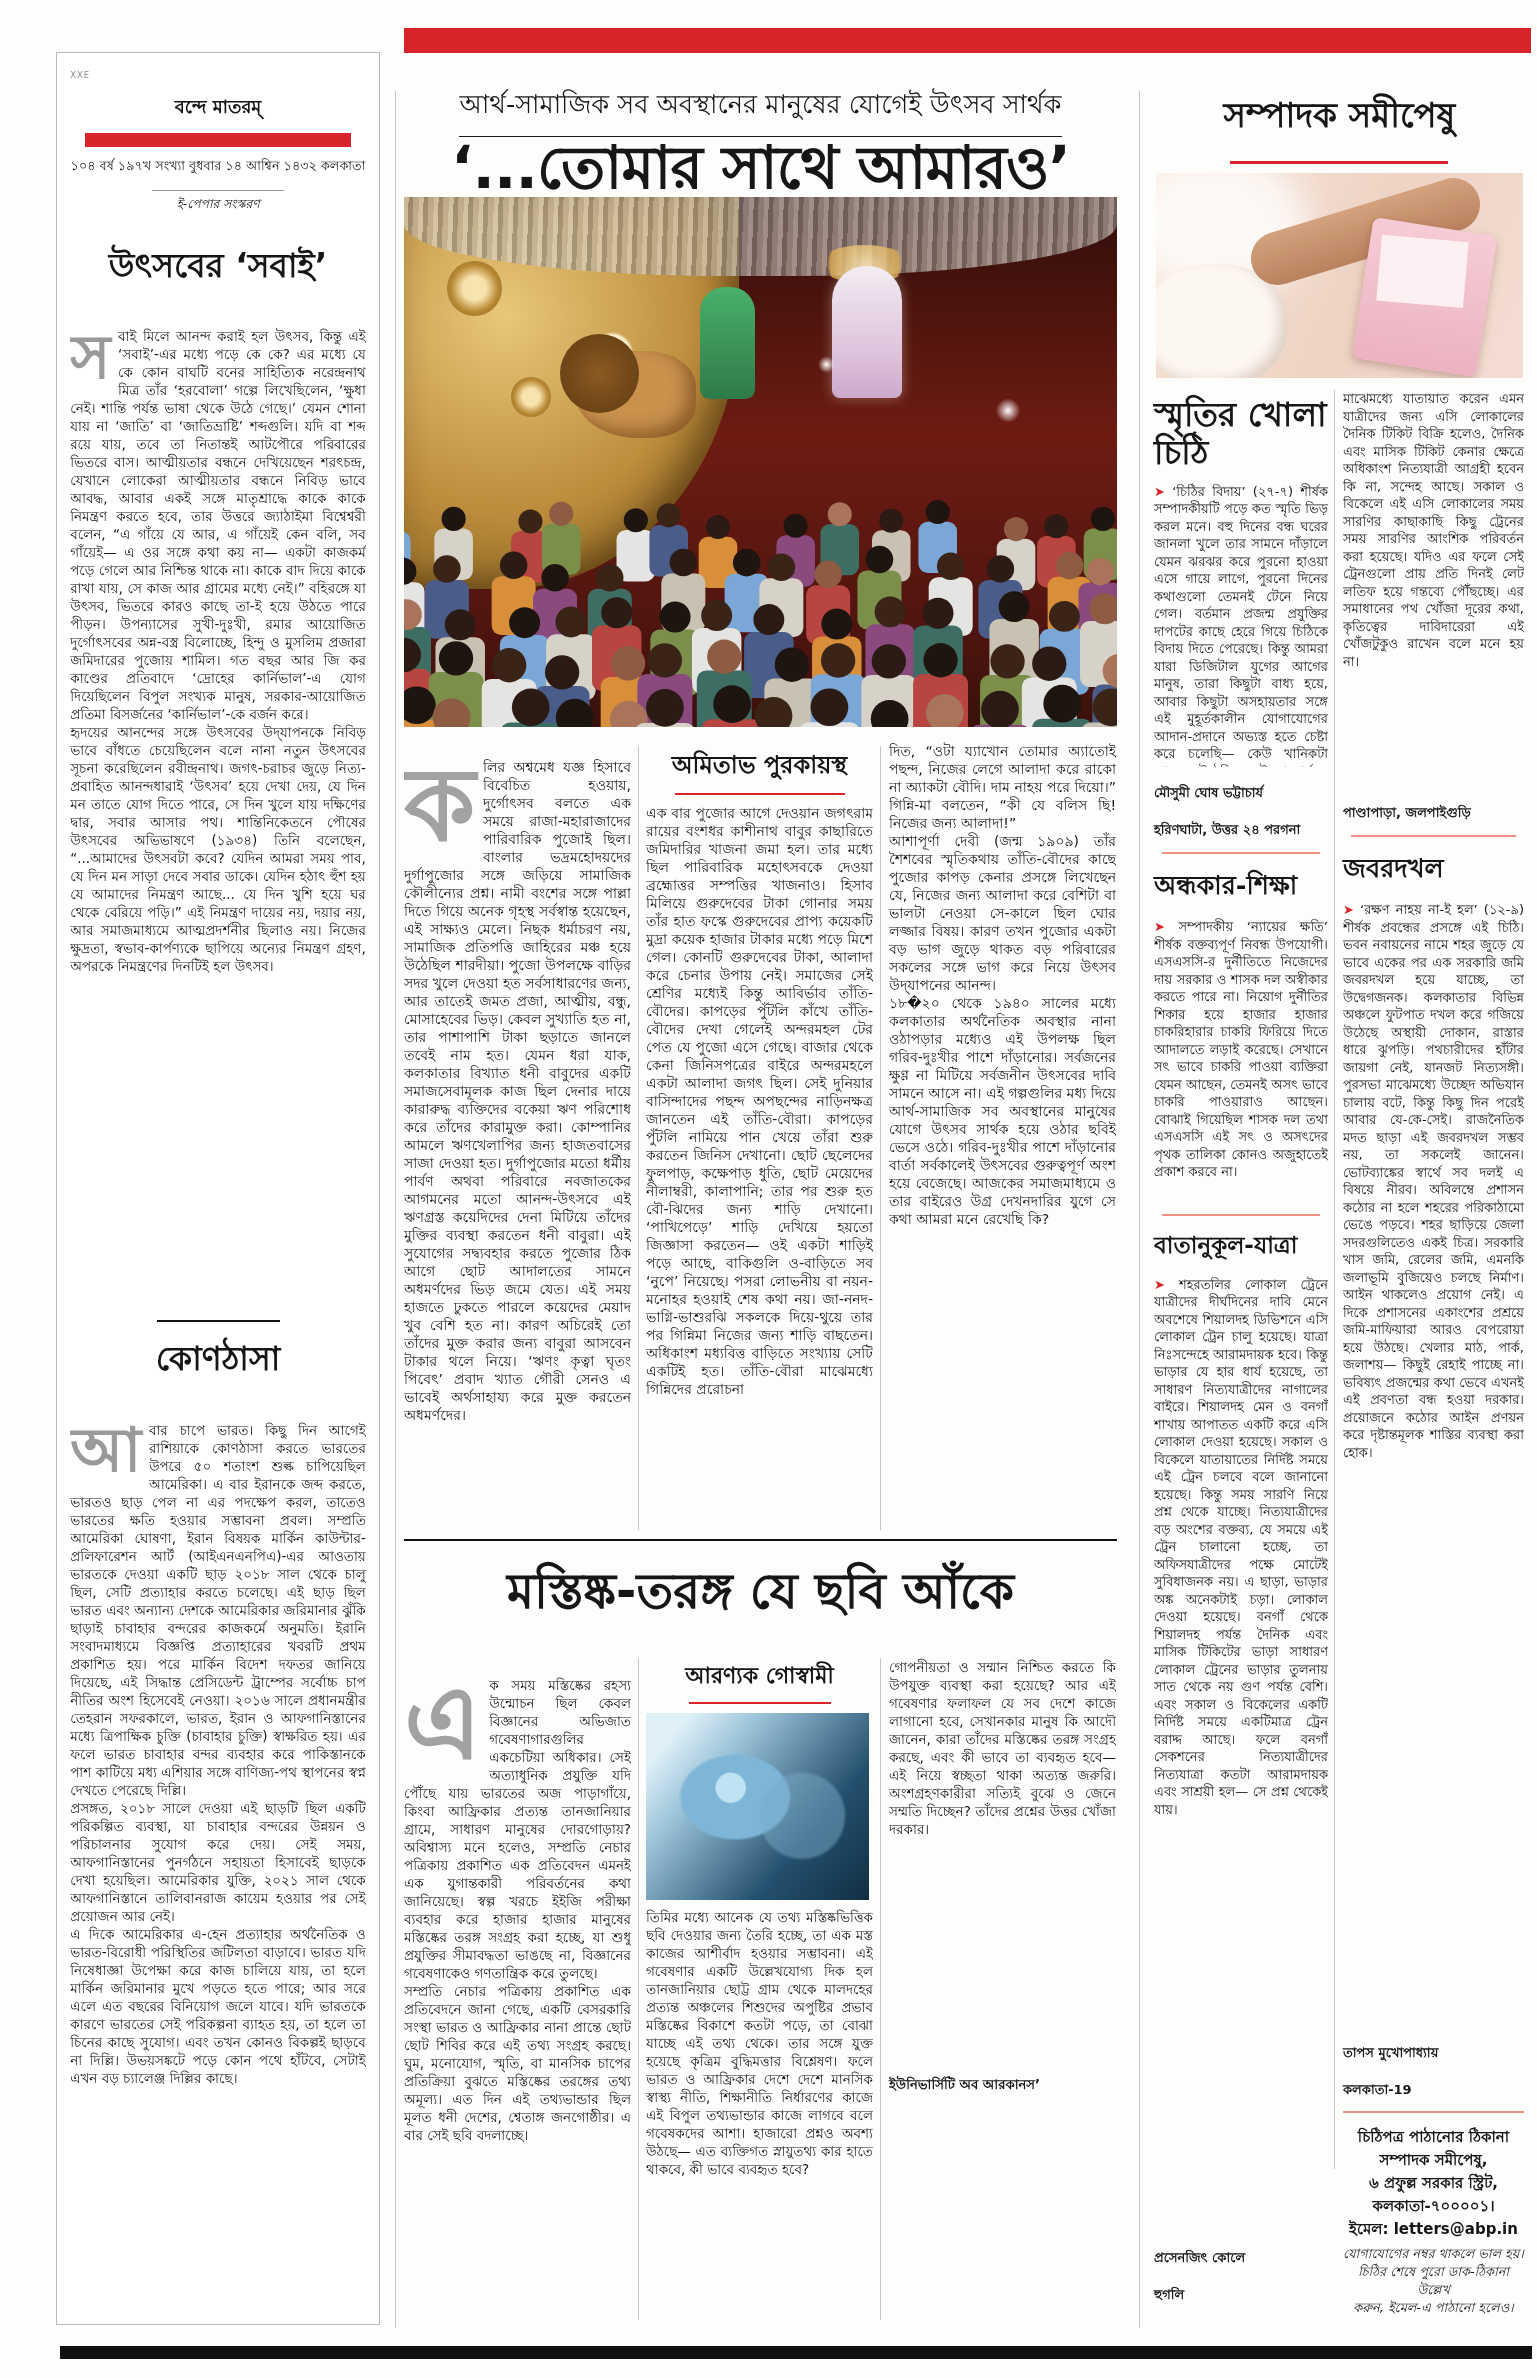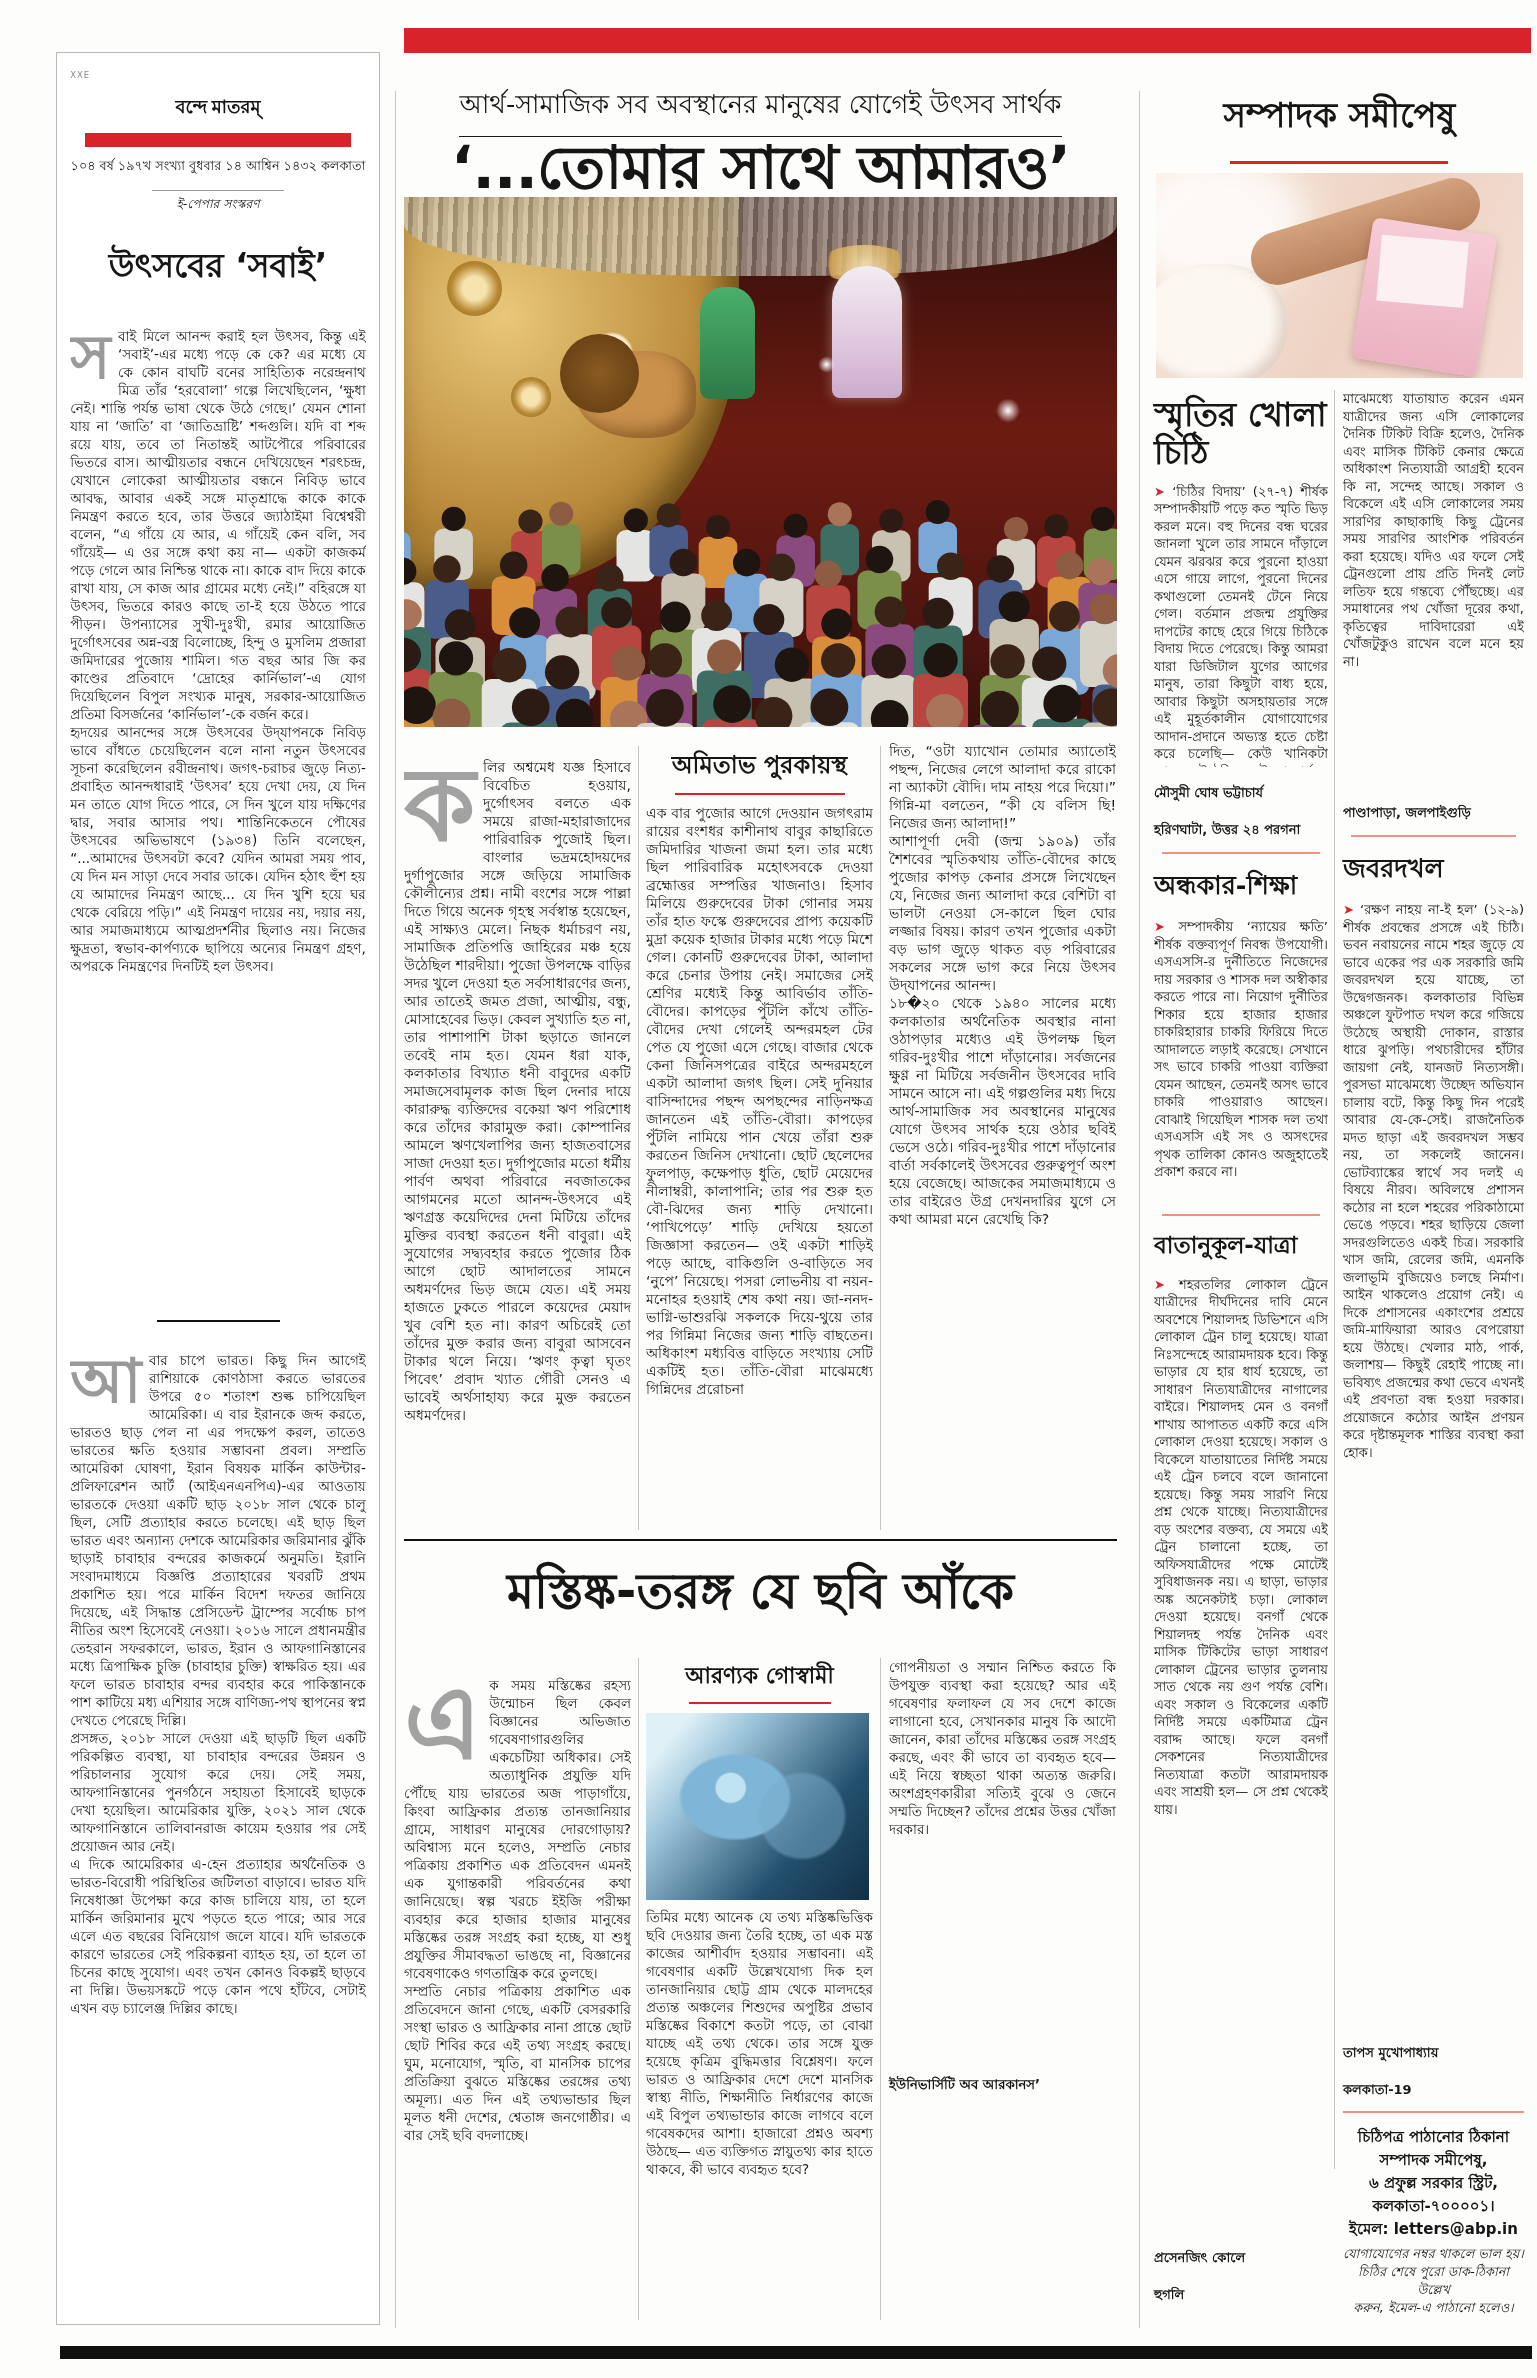--- a/index.html
+++ b/index.html
@@ -2,21 +2,21 @@
 <html style="font-size:15px"><head>
 <meta charset="utf-8">
 <style>
   html,body{margin:0;padding:0;}
   body{width:1538px;height:2378px;position:relative;background:#fdfdfb;
        font-family:"DejaVu Sans","Liberation Sans",sans-serif;color:#161616;}
   .abs{position:absolute;}
   .folio{font-size:8.5px;color:#8a8a8a;letter-spacing:0.9px;}
   
   .leftbox{left:56px;top:52px;width:324px;height:2273px;border:1.9px solid #b9b9b9;background:#fff;box-sizing:border-box;padding:17px 13.2px 9.5px 13.2px;}
-  .motto{text-align:center;font-size:18px;font-weight:bold;margin-top:13.2px;font-family:Liberation Serif, serif;}
+  .motto{text-align:center;font-size:18px;font-weight:bold;margin-top:13.2px;}
   .mast-title{text-align:center;font-size:39px;font-weight:900;letter-spacing:-0.9px;margin-top:1.9px;line-height:1.05;}
   .mast-bar{height:14px;background:#d8232a;margin:8.5px 15px 9.5px 15px;}
   .dateline{text-align:center;font-size:12.8px;font-weight:normal;}
   .ed-rule{width:132px;border-top:0.9px solid #9a9a9a;margin:13.2px auto 3.8px auto;}
   .edition{text-align:center;font-style:italic;font-size:12.3px;}
   .lart-title{text-align:center;font-size:33px;font-weight:800;margin-top:24.6px;margin-bottom:13.2px;}
   .prose{font-size:13.5px;line-height:18px;text-align:justify;white-space:pre-line;overflow:hidden;}
   .dropcap{float:left;font-weight:800;color:#9a9a9a;line-height:.85;margin:3.8px 7.6px 0 0;}
   .dc-lg{font-size:61px;}
   .dc-xl{font-size:102px;color:#a2a2a2;}
@@ -95,20 +95,21 @@
   <div class="ed-rule"></div>
   <div class="edition">ই-পেপার সংস্করণ</div>
 
   <div class="lart-title">উৎসবের ‘সবাই’</div>
   <div class="prose a1body">
     <span class="dropcap dc-lg">স</span><span>বাই মিলে আনন্দ করাই হল উৎসব, কিন্তু এই ‘সবাই’-এর মধ্যে পড়ে কে কে? এর মধ্যে যে কে কোন বাঘটি বনের সাহিত্যিক নরেন্দ্রনাথ মিত্র তাঁর ‘হরবোলা’ গল্পে লিখেছিলেন, ‘ক্ষুধা নেই। শান্তি পর্যন্ত ভাষা থেকে উঠে গেছে।’ যেমন শোনা যায় না ‘জাতি’ বা ‘জাতিভ্রাষ্টি’ শব্দগুলি। যদি বা শব্দ রয়ে যায়, তবে তা নিতান্তই আটপৌরে পরিবারের ভিতরে বাস। আত্মীয়তার বন্ধনে দেখিয়েছেন শরৎচন্দ্র, যেখানে লোকেরা আত্মীয়তার বন্ধনে নিবিড় ভাবে আবদ্ধ, আবার একই সঙ্গে মাতৃশ্রাদ্ধে কাকে কাকে নিমন্ত্রণ করতে হবে, তার উত্তরে জ্যাঠাইমা বিশ্বেশ্বরী বলেন, “এ গাঁয়ে যে আর, এ গাঁয়েই কেন বলি, সব গাঁয়েই— এ ওর সঙ্গে কথা কয় না— একটা কাজকর্ম পড়ে গেলে আর নিশ্চিন্ত থাকে না। কাকে বাদ দিয়ে কাকে রাখা যায়, সে কাজ আর গ্রামের মধ্যে নেই।” বহিরঙ্গে যা উৎসব, ভিতরে কারও কাছে তা-ই হয়ে উঠতে পারে পীড়ন। উপন্যাসের সুখী-দুঃখী, রমার আয়োজিত দুর্গোৎসবের অন্ন-বস্ত্র বিলোচ্ছে, হিন্দু ও মুসলিম প্রজারা জমিদারের পুজোয় শামিল। গত বছর আর জি কর কাণ্ডের প্রতিবাদে ‘দ্রোহের কার্নিভাল’-এ যোগ দিয়েছিলেন বিপুল সংখ্যক মানুষ, সরকার-আয়োজিত প্রতিমা বিসর্জনের ‘কার্নিভাল’-কে বর্জন করে।
 হৃদয়ের আনন্দের সঙ্গে উৎসবের উদ্‌যাপনকে নিবিড় ভাবে বাঁধতে চেয়েছিলেন বলে নানা নতুন উৎসবের সূচনা করেছিলেন রবীন্দ্রনাথ। জগৎ-চরাচর জুড়ে নিত্য-প্রবাহিত আনন্দধারাই ‘উৎসব’ হয়ে দেখা দেয়, যে দিন মন তাতে যোগ দিতে পারে, সে দিন খুলে যায় দক্ষিণের দ্বার, সবার আসার পথ। শান্তিনিকেতনে পৌষের উৎসবের অভিভাষণে (১৯৩৪) তিনি বলেছেন, “...আমাদের উৎসবটা কবে? যেদিন আমরা সময় পাব, যে দিন মন সাড়া দেবে সবার ডাকে। যেদিন হঠাৎ হুঁশ হয় যে আমাদের নিমন্ত্রণ আছে... যে দিন খুশি হয়ে ঘর থেকে বেরিয়ে পড়ি।” এই নিমন্ত্রণ দায়ের নয়, দয়ার নয়, আর সমাজমাধ্যমে আত্মপ্রদর্শনীর ছিলাও নয়। নিজের ক্ষুদ্রতা, স্বভাব-কার্পণ্যকে ছাপিয়ে অন্যের নিমন্ত্রণ গ্রহণ, অপরকে নিমন্ত্রণের দিনটিই হল উৎসব।</span>
   </div>
 
   <div class="sec-rule"></div>
+  <div class="lart-title" style="margin-top:5.7px;">কোণঠাসা</div>
   <div class="prose a2body">
     <span class="dropcap dc-lg">আ</span><span>বার চাপে ভারত। কিছু দিন আগেই রাশিয়াকে কোণঠাসা করতে ভারতের উপরে ৫০ শতাংশ শুল্ক চাপিয়েছিল আমেরিকা। এ বার ইরানকে জব্দ করতে, ভারতও ছাড় পেল না এর পদক্ষেপ করল, তাতেও ভারতের ক্ষতি হওয়ার সম্ভাবনা প্রবল। সম্প্রতি আমেরিকা ঘোষণা, ইরান বিষয়ক মার্কিন কাউন্টার-প্রলিফারেশন আর্ট (আইএনএনপিএ)-এর আওতায় ভারতকে দেওয়া একটি ছাড় ২০১৮ সাল থেকে চালু ছিল, সেটি প্রত্যাহার করতে চলেছে। এই ছাড় ছিল ভারত এবং অন্যান্য দেশকে আমেরিকার জরিমানার ঝুঁকি ছাড়াই চাবাহার বন্দরের কাজকর্মে অনুমতি। ইরানি সংবাদমাধ্যমে বিজ্ঞপ্তি প্রত্যাহারের খবরটি প্রথম প্রকাশিত হয়। পরে মার্কিন বিদেশ দফতর জানিয়ে দিয়েছে, এই সিদ্ধান্ত প্রেসিডেন্ট ট্রাম্পের সর্বোচ্চ চাপ নীতির অংশ হিসেবেই নেওয়া। ২০১৬ সালে প্রধানমন্ত্রীর তেহরান সফরকালে, ভারত, ইরান ও আফগানিস্তানের মধ্যে ত্রিপাক্ষিক চুক্তি (চাবাহার চুক্তি) স্বাক্ষরিত হয়। এর ফলে ভারত চাবাহার বন্দর ব্যবহার করে পাকিস্তানকে পাশ কাটিয়ে মধ্য এশিয়ার সঙ্গে বাণিজ্য-পথ স্থাপনের স্বপ্ন দেখতে পেরেছে দিল্লি।
 প্রসঙ্গত, ২০১৮ সালে দেওয়া এই ছাড়টি ছিল একটি পরিকল্পিত ব্যবস্থা, যা চাবাহার বন্দরের উন্নয়ন ও পরিচালনার সুযোগ করে দেয়। সেই সময়, আফগানিস্তানের পুনর্গঠনে সহায়তা হিসাবেই ছাড়কে দেখা হয়েছিল। আমেরিকার যুক্তি, ২০২১ সাল থেকে আফগানিস্তানে তালিবানরাজ কায়েম হওয়ার পর সেই প্রয়োজন আর নেই।
 এ দিকে আমেরিকার এ-হেন প্রত্যাহার অর্থনৈতিক ও ভারত-বিরোধী পরিস্থিতির জটিলতা বাড়াবে। ভারত যদি নিষেধাজ্ঞা উপেক্ষা করে কাজ চালিয়ে যায়, তা হলে মার্কিন জরিমানার মুখে পড়তে হতে পারে; আর সরে এলে এত বছরের বিনিয়োগ জলে যাবে। যদি ভারতকে কারণে ভারতের সেই পরিকল্পনা ব্যাহত হয়, তা হলে তা চিনের কাছে সুযোগ। এবং তখন কোনও বিকল্পই ছাড়বে না দিল্লি। উভয়সঙ্কটে পড়ে কোন পথে হাঁটবে, সেটাই এখন বড় চ্যালেঞ্জ দিল্লির কাছে।</span>
   </div>
 </div>
 
 <div class="abs topbar"></div>
 <div class="abs kicker"><span>আর্থ-সামাজিক সব অবস্থানের মানুষের যোগেই উৎসব সার্থক</span></div>
 <div class="abs lead-hl">‘...তোমার সাথে আমারও’</div>

